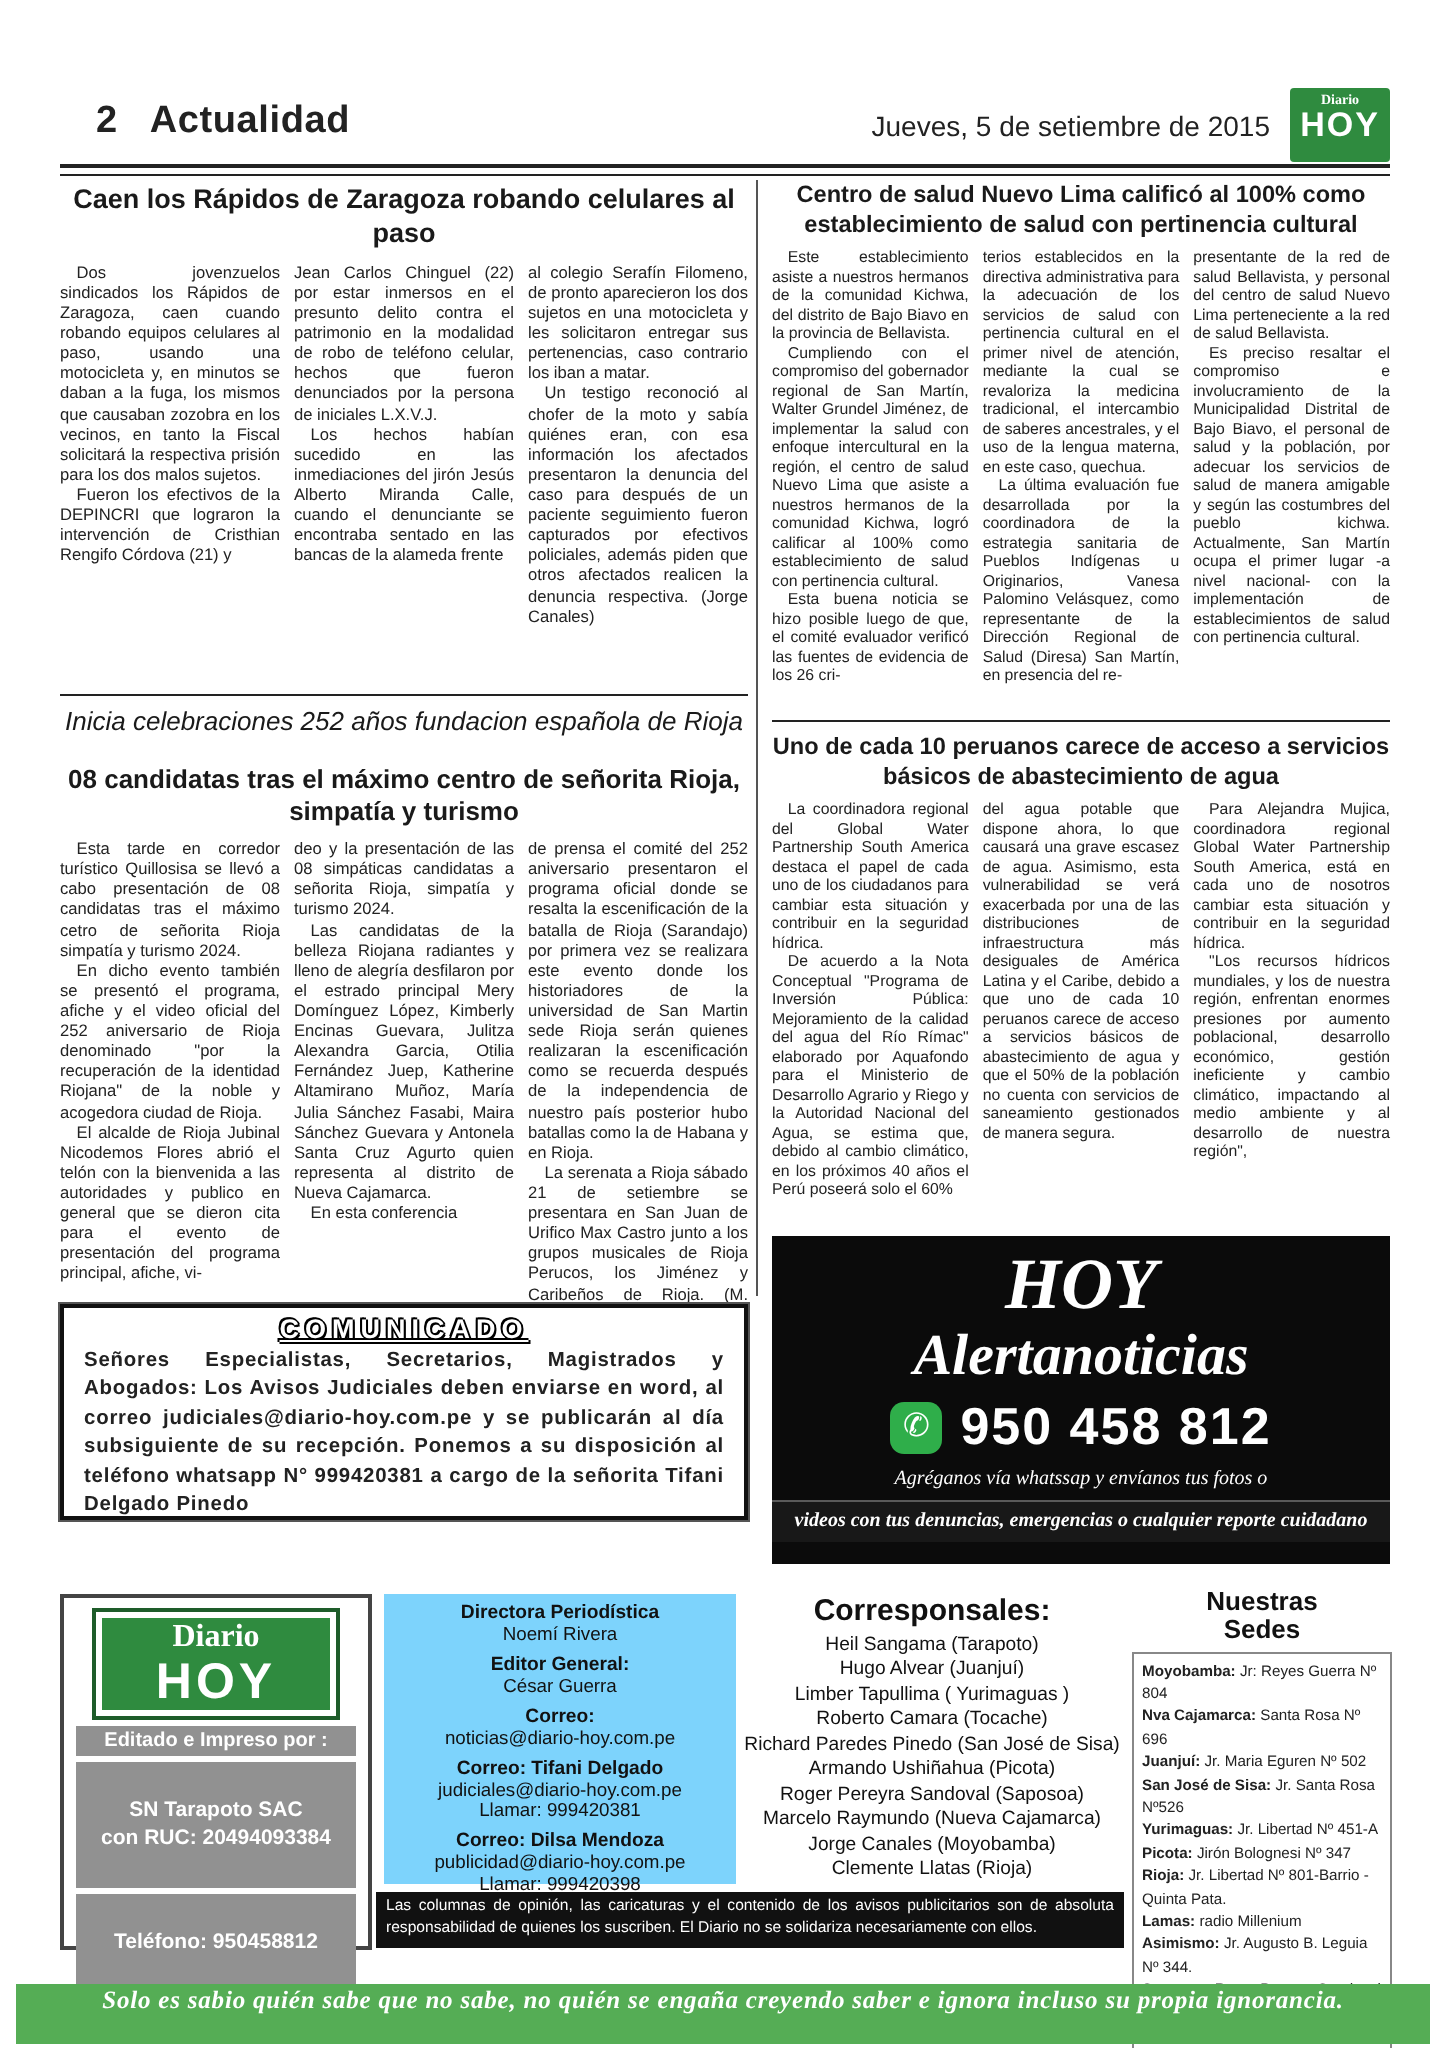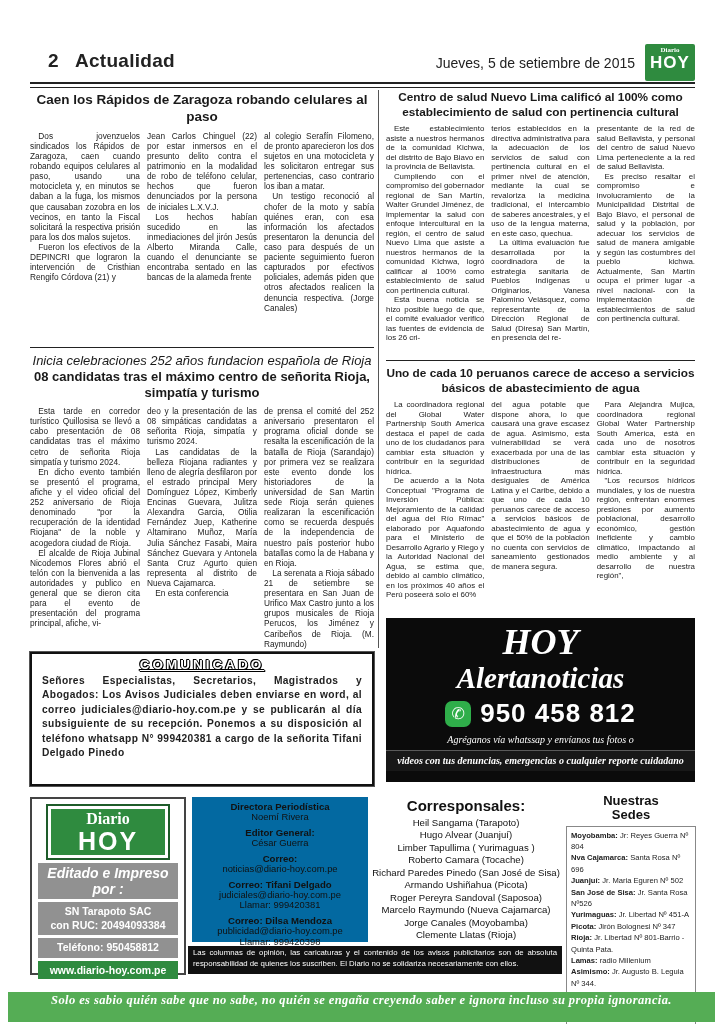--- a/index.html
+++ b/index.html
@@ -29,29 +29,29 @@
   .col { flex:1; text-align:justify; white-space:pre-line; color:#222; }
   .a1 { left:30px; top:92px; width:344px; }
   .a1 .headline { font-size:13.5px; line-height:1.25; }
   .a1 .col { font-size:8.3px; line-height:1.22; }
   .a2 { left:386px; top:90px; width:309px; }
   .a2 .headline { font-size:11.8px; line-height:1.25; }
   .a2 .col { font-size:7.9px; line-height:1.2; }
   .rule-l { position:absolute; left:30px; width:344px; top:347px; border-top:1.5px solid #222; }
   .a3 { left:30px; top:353px; width:344px; }
   .a3 .kicker { font-size:13px; line-height:1.2; }
-  .a3 .headline { font-size:13px; line-height:1.25; margin-top:0; }
+  .a3 .headline { font-size:13px; line-height:1.25; margin-top:13px; }
   .a3 .col { font-size:8.3px; line-height:1.22; }
   .rule-r { position:absolute; left:386px; width:309px; top:360px; border-top:1.5px solid #222; }
   .a4 { left:386px; top:366px; width:309px; }
   .a4 .headline { font-size:11.8px; line-height:1.25; }
   .a4 .col { font-size:7.9px; line-height:1.2; }
 
   
-  .comunicado { position:absolute; left:30px; top:652px; width:344px; height:134px;
+  .comunicado { position:absolute; left:30px; top:652px; width:344px; height:108px;
     border:2px solid #111; box-shadow:0 0 0 1px #555; background:#fff; padding:3px 10px 2px; }
   .com-title { text-align:center; font-weight:bold; font-size:13.5px; letter-spacing:3px; color:#fff;
     text-shadow:1px 0 0 #000,-1px 0 0 #000,0 1px 0 #000,0 -1px 0 #000,1px 1px 0 #000,-1px -1px 0 #000;
     text-decoration:underline; margin-bottom:2px; }
   .com-body { font-size:10.2px; font-weight:600; letter-spacing:0.4px; line-height:1.42;
     text-align:justify; color:#222; }
 
   
   .alert { position:absolute; left:386px; top:618px; width:309px; height:164px; background:#0b0b0b;
     color:#fff; text-align:center; overflow:hidden; }
@@ -68,25 +68,25 @@
     background:#181818; border-top:1px solid #5a5a5a; margin-top:5px; padding:4px 3px 5px; }
 
   
   .pub { position:absolute; left:30px; top:797px; width:156px; height:178px; border:2px solid #444;
     background:#fff; padding:5px 6px; text-align:center; }
   .pub-logo { width:124px; margin:0 auto; height:56px; background:#2f8b3f; border:2px solid #1e5c2a;
     box-shadow:inset 0 0 0 3px #fff; color:#fff; padding-top:4px; }
   .pub-logo .t { font-family:"Liberation Serif", serif; font-weight:bold; font-size:16px; line-height:18px; }
   .pub-logo .m { font-weight:bold; font-size:25px; line-height:26px; letter-spacing:2px; }
   .band { background:#919191; color:#fff; font-weight:bold; margin-top:3px; padding:2px 2px; }
-  .band.lbl { font-style:italic; font-size:14px; }
-  .band.txt { font-size:10.5px; line-height:1.3; padding:3px 2px; }
+  .band.lbl { font-size:10px; }
+  .band.txt { font-size:10.5px; line-height:1.3; padding:18px 2px; }
   .band.web { background:#2f8b3f; font-size:10.5px; padding:3px 2px;text-align:center; }
 
-  .staff { position:absolute; left:192px; top:797px; width:176px; height:145px; background:#0369a1;
+  .staff { position:absolute; left:192px; top:797px; width:176px; height:145px; background:#7dd3fc;
     text-align:center; padding-top:4px; }
   .staff .grp { margin-bottom:4px; }
   .staff .lab { font-weight:bold; font-size:9.6px; line-height:1.15; }
   .staff .val { font-size:9.4px; line-height:1.15; }
 
   .corr { position:absolute; left:368px; top:797px; width:196px; text-align:center; }
   .corr .hd { font-weight:bold; font-size:15px; margin-bottom:3px; }
   .corr .it { font-size:9.6px; line-height:1.3; white-space:nowrap; }
 
   .sedes { position:absolute; left:566px; top:794px; width:130px; }

